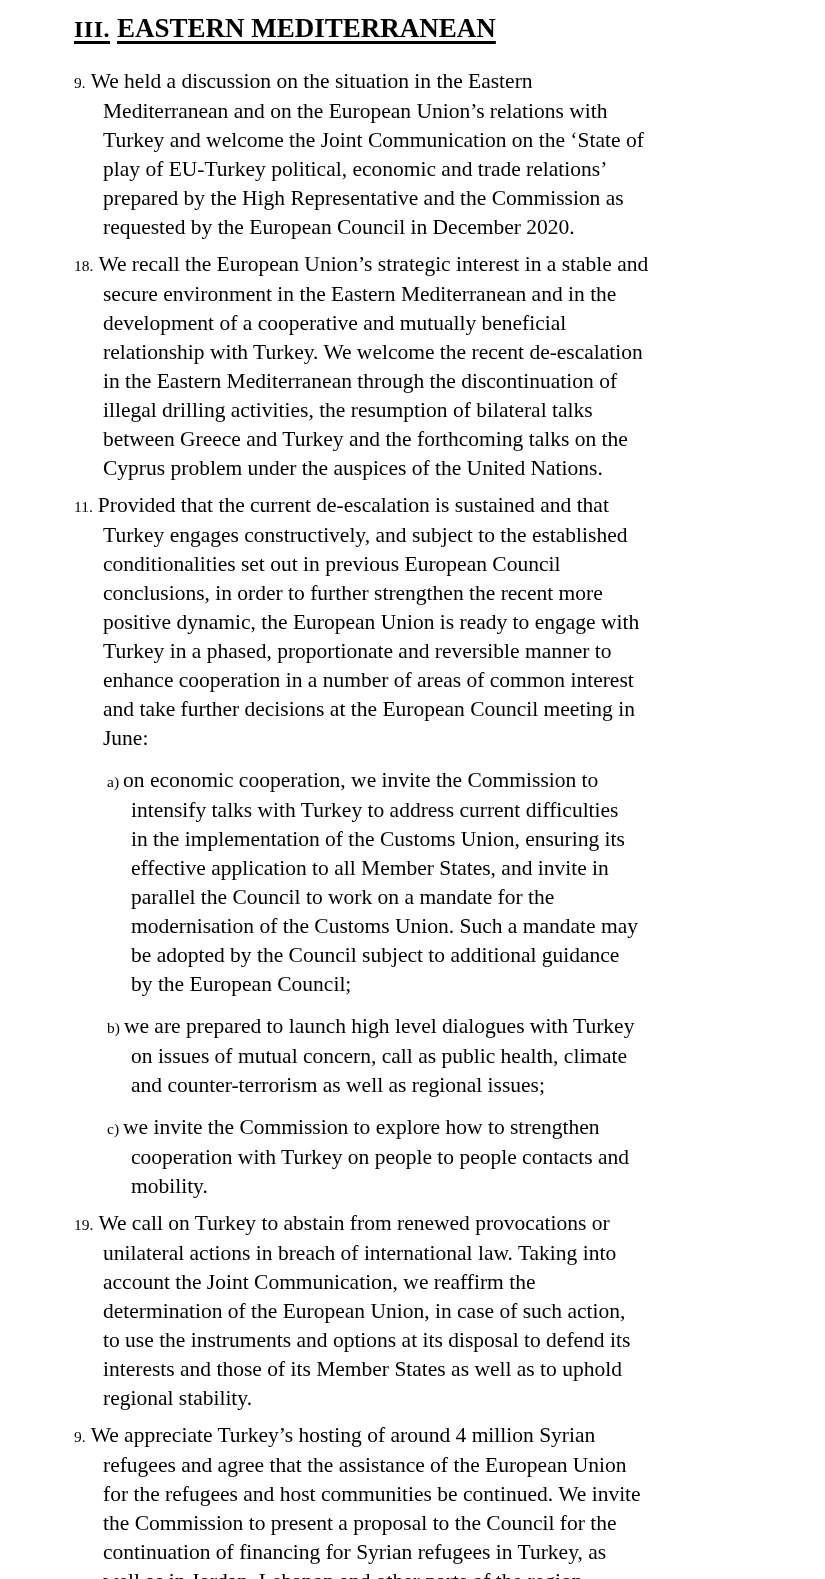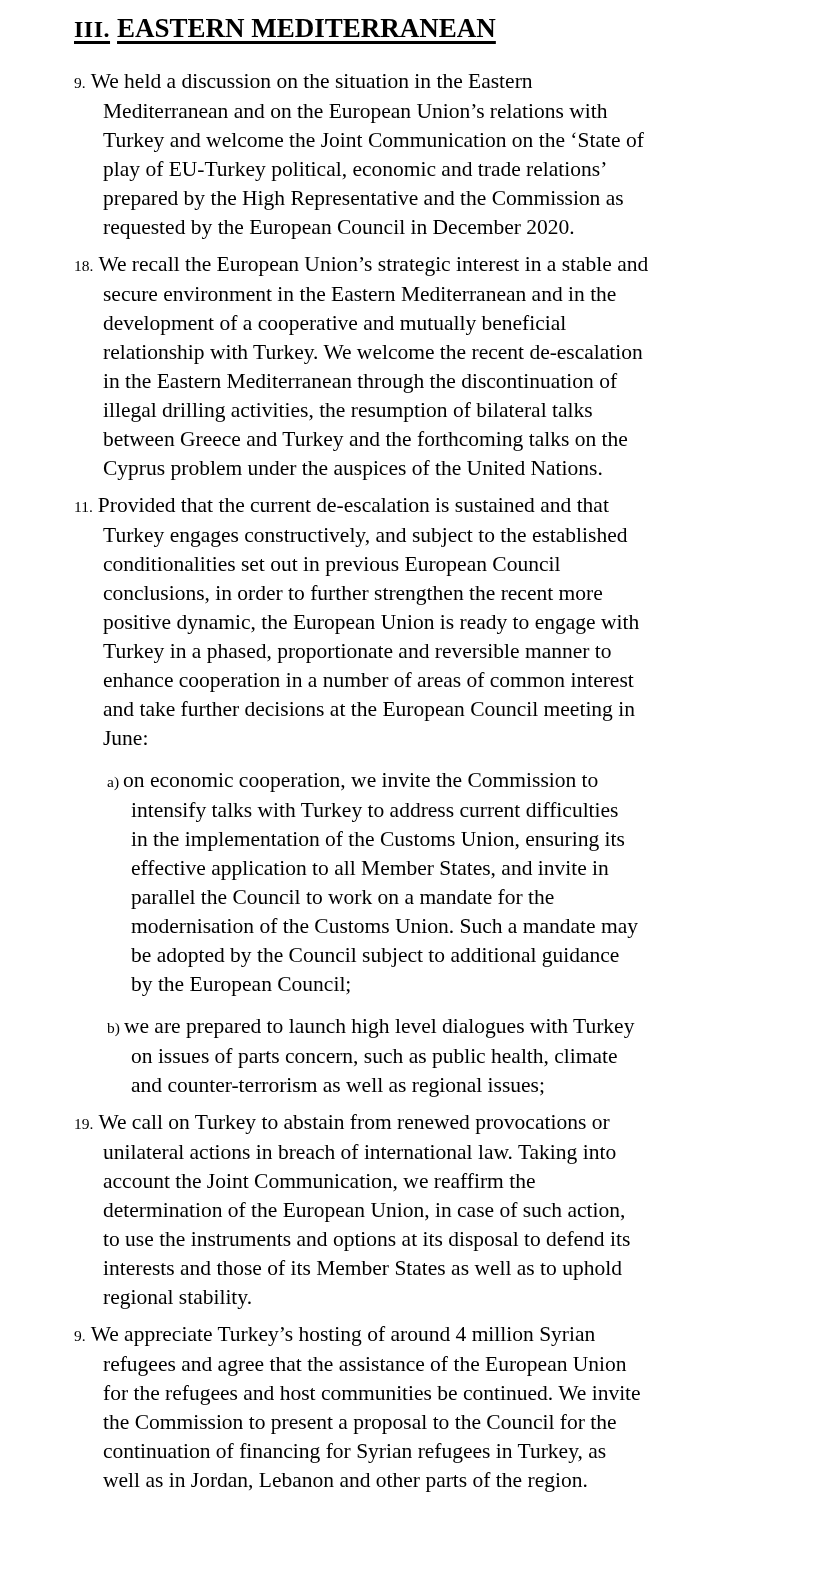--- a/index.html
+++ b/index.html
@@ -97,23 +97,26 @@
   <div class="subpara"><span class="marker">a)</span><span class="ptext">on economic cooperation, we invite the Commission to
 intensify talks with Turkey to address current difficulties
 in the implementation of the Customs Union, ensuring its
 effective application to all Member States, and invite in
 parallel the Council to work on a mandate for the
 modernisation of the Customs Union. Such a mandate may
 be adopted by the Council subject to additional guidance
 by the European Council;</span></div>
 
   <div class="subpara"><span class="marker">b)</span><span class="ptext">we are prepared to launch high level dialogues with Turkey
-on issues of parts concern, such as public health, climate
+on issues of mutual concern, call as public health, climate
 and counter-terrorism as well as regional issues;</span></div>
 
+  <div class="subpara"><span class="marker">c)</span><span class="ptext">we invite the Commission to explore how to strengthen
+cooperation with Turkey on people to people contacts and
+mobility.</span></div>
 
   <div class="para"><span class="num">19.</span><span class="ptext">We call on Turkey to abstain from renewed provocations or
 unilateral actions in breach of international law. Taking into
 account the Joint Communication, we reaffirm the
 determination of the European Union, in case of such action,
 to use the instruments and options at its disposal to defend its
 interests and those of its Member States as well as to uphold
 regional stability.</span></div>
 
   <div class="para"><span class="num">9.</span><span class="ptext">We appreciate Turkey’s hosting of around 4 million Syrian

